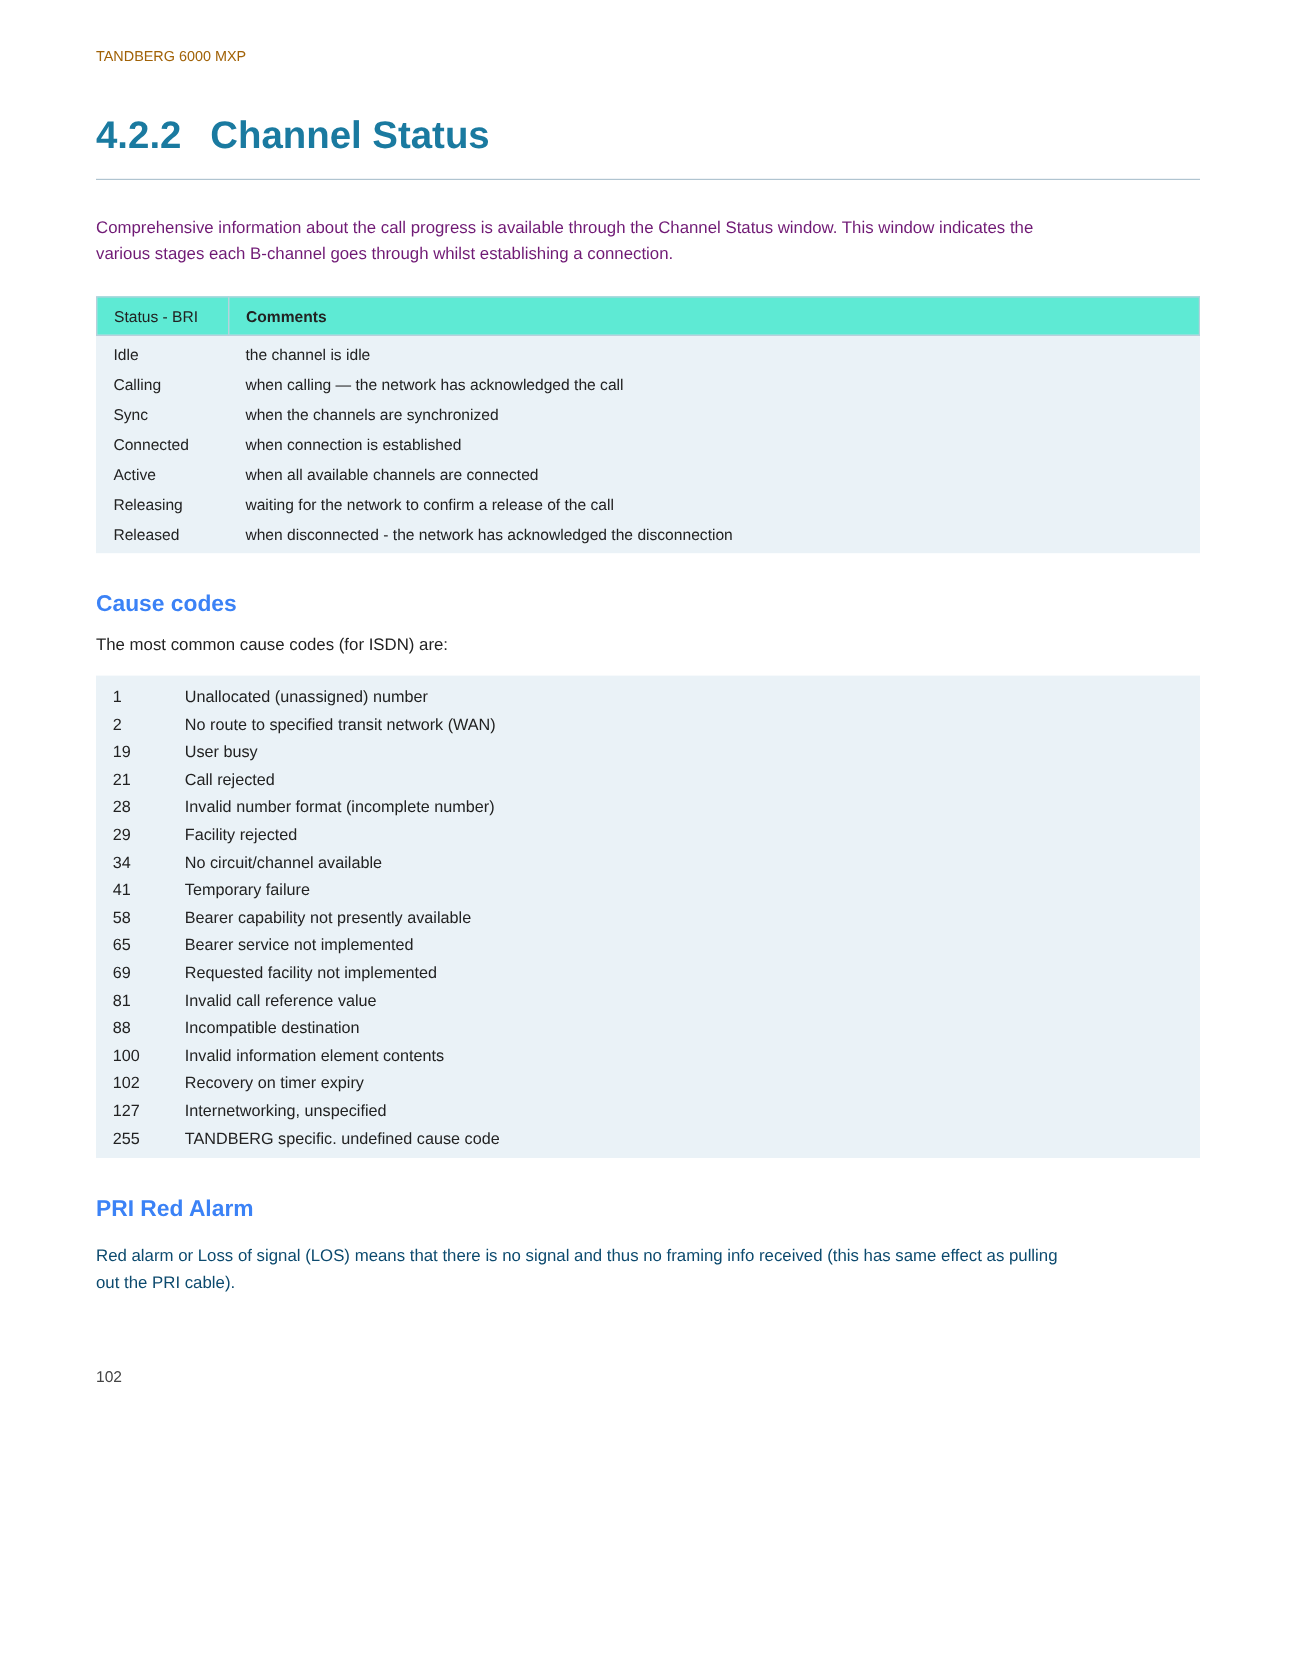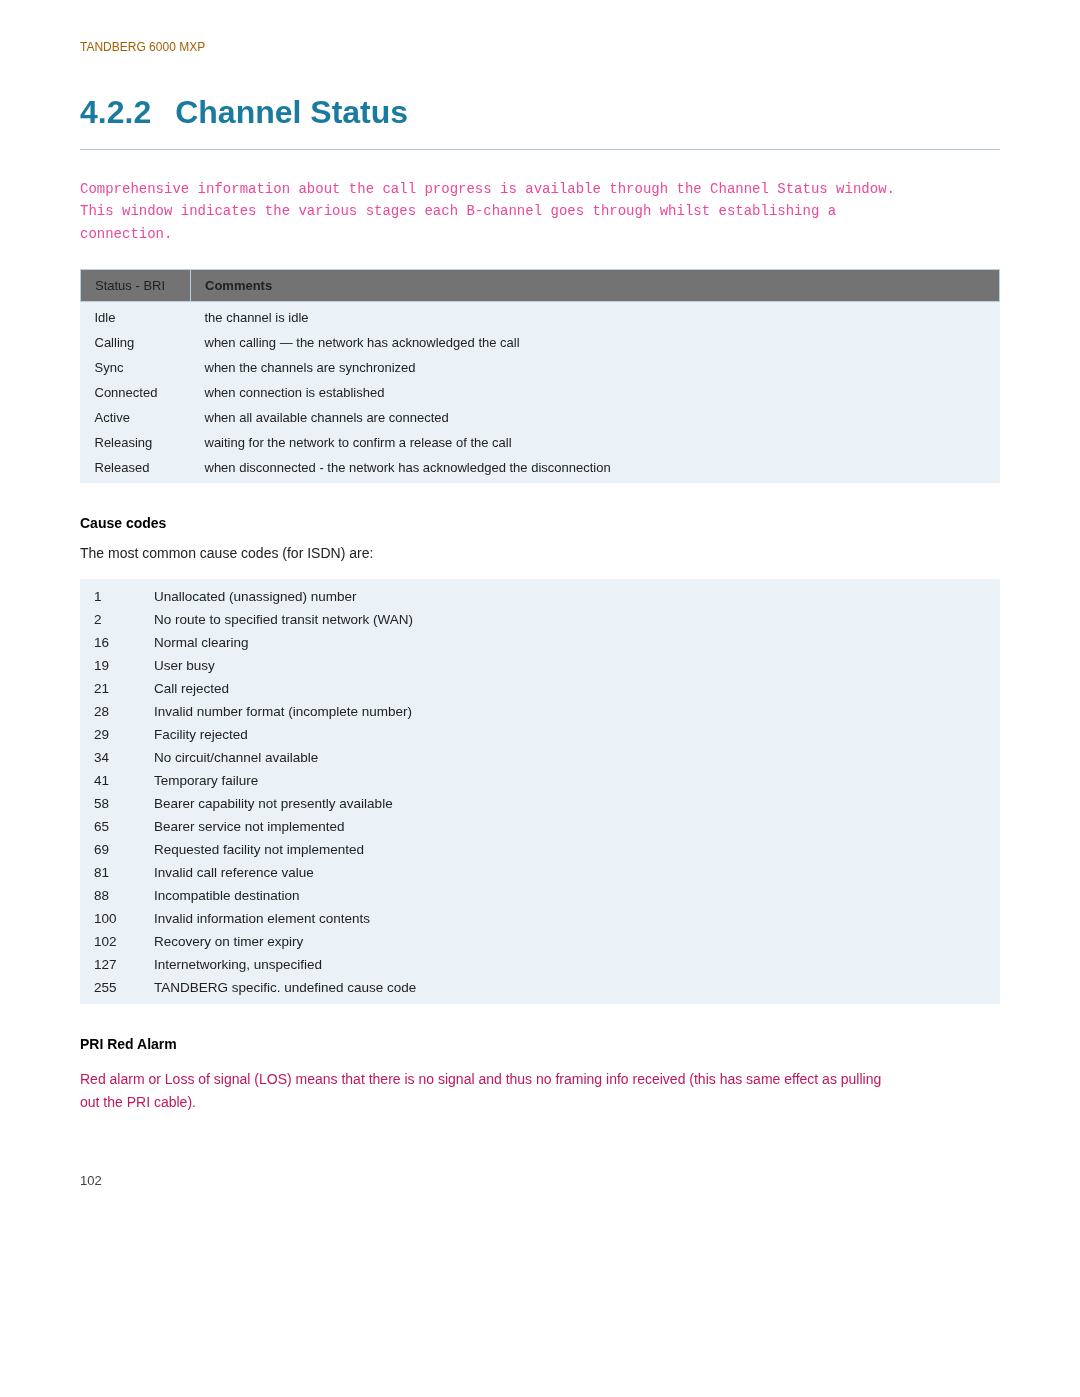--- a/index.html
+++ b/index.html
@@ -37,35 +37,34 @@
 
     .divider {
       border: none;
       border-top: 1.5px solid #b0c4d0;
       margin-bottom: 28px;
     }
 
     .intro-text {
       font-size: 14px;
       line-height: 1.6;
-      color: #ec4899;
+      color: #701a75;
       margin-bottom: 24px;
       max-width: 820px;
-      font-family: Liberation Mono, monospace;
     }
 
     .status-table {
       width: 100%;
       border-collapse: collapse;
       margin-bottom: 32px;
       background: #eaf2f7;
     }
 
     .status-table th {
-      background: #737373;
+      background: #5eead4;
       font-weight: bold;
       font-size: 13px;
       padding: 8px 14px;
       text-align: left;
       border: 1px solid #b8d0dc;
     }
 
     .status-table td {
       padding: 5px 14px;
       font-size: 13px;
@@ -80,23 +79,23 @@
     .status-table tr:last-child td {
       padding-bottom: 8px;
     }
 
     .status-table .col-status {
       width: 110px;
       font-weight: normal;
     }
 
     .subsection-title {
-      font-size: 14px;
+      font-size: 19px;
       font-weight: bold;
-      color: #000000;
+      color: #3b82f6;
       margin-bottom: 14px;
     }
 
     .cause-intro {
       font-size: 14px;
       margin-bottom: 18px;
       color: #222;
     }
 
     .cause-table {
@@ -125,21 +124,21 @@
       font-weight: normal;
     }
 
     .pri-section {
       margin-top: 8px;
     }
 
     .pri-text {
       font-size: 14px;
       line-height: 1.6;
-      color: #be185d;
+      color: #0c4a6e;
       max-width: 820px;
       margin-top: 16px;
     }
 
     .page-number {
       margin-top: 60px;
       font-size: 13px;
       color: #444;
     }
   </style>
@@ -202,24 +201,20 @@
   <tbody id="cause-table-body">
   <tr>
       <td class="col-code">1</td>
       <td>Unallocated (unassigned) number</td>
     </tr>
       <tr>
       <td class="col-code">2</td>
       <td>No route to specified transit network (WAN)</td>
     </tr>
       <tr>
-      <td class="col-code">16</td>
-      <td>Normal clearing</td>
-    </tr>
-      <tr>
       <td class="col-code">19</td>
       <td>User busy</td>
     </tr>
       <tr>
       <td class="col-code">21</td>
       <td>Call rejected</td>
     </tr>
       <tr>
       <td class="col-code">28</td>
       <td>Invalid number format (incomplete number)</td>

